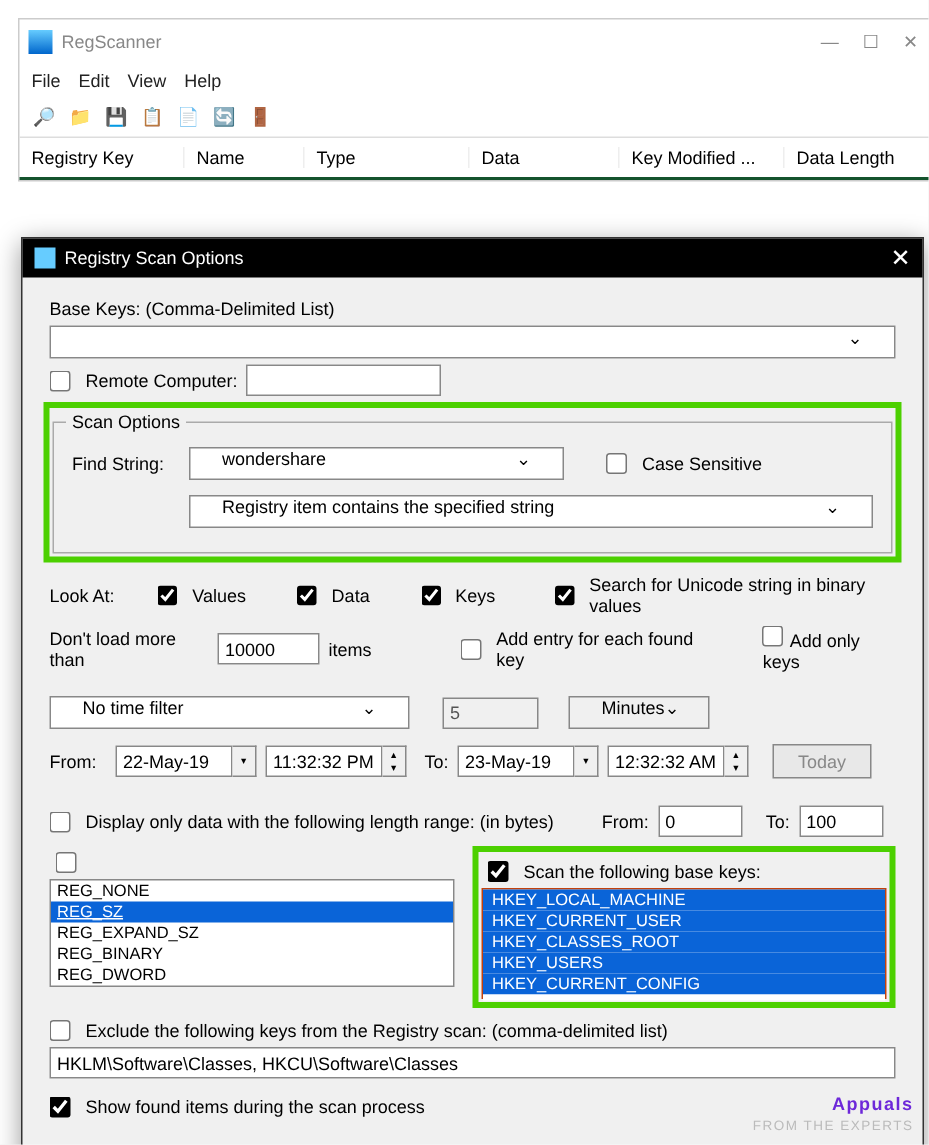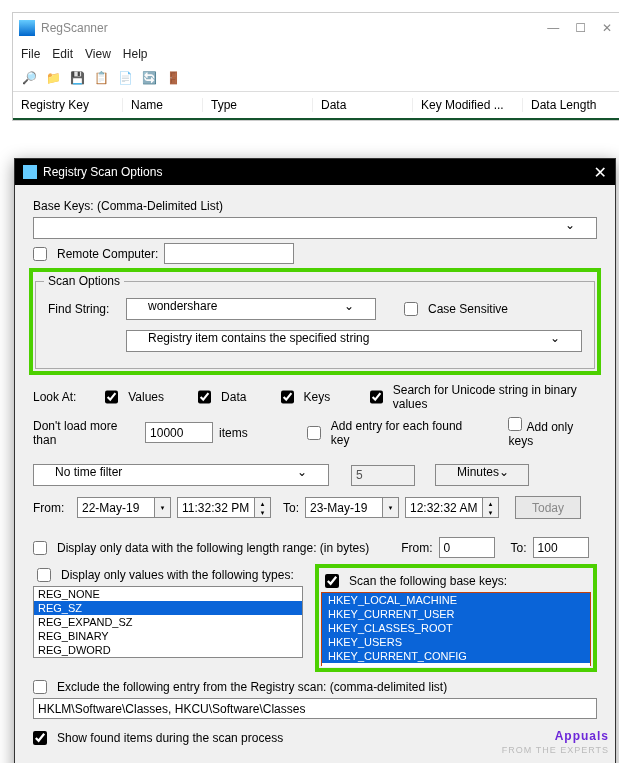--- a/index.html
+++ b/index.html
@@ -25,21 +25,21 @@
 input[type=text], select { border: 1px solid #888; background: #fff; height: 21px; padding: 0 4px; }
 input[type=checkbox] { width: 14px; height: 14px; margin: 0 4px 0 0; accent-color: #000; }
 .wide { width: 100%; }
 fieldset { border: 1px solid #aaa; padding: 6px 8px 12px; margin: 0; }
 legend { padding: 0 4px; color: #000; }
 .hl { border: 4px solid #4cd000; padding: 2px; }
 .combo { border: 1px solid #888; background: #fff; height: 22px; display: flex; padding: 0 21px; flex: 1; }
 .combo::after { content: "⌄"; margin-left: auto; }
 .listbox { border: 1px solid #888; background: #fff; height: 72px; overflow: hidden; }
 .listbox .item { padding: 0 4px; line-height: 14px; font-size: 11px; }
-.listbox .sel { background: #0a64d8; color: #fff; }
+.listbox .sel { background: #0a64d8; color: #fff; text-decoration: underline; }
 .listbox2 { border: 1px solid #c2410c; background: #fff; height: 74px; }
 .listbox2 .item { background: #0a64d8; color: #fff; padding: 0 6px; line-height: 14px; font-size: 11px; }
 .btn { border: 1px solid #888; background: #e8e8e8; height: 23px; padding: 0 16px; }
 .actions { display: flex; gap: 14px; justify-content: center; padding: 8px 12px; }
 .watermark { position: absolute; right: 10px; bottom: 6px; color: #aaa; font-size: 14px; letter-spacing: 1px; text-align: right; line-height: 14px; pointer-events: none; }
 .watermark .t1 { color: #6d28d9; font-weight: bold; }
 .watermark .t2 { color: #bbb; font-size: 9px; }
 .spinner { display:flex; }
 .spinner input { width: 78px; }
 .spinner .spn { display:flex; flex-direction:column; justify-content:center; border:1px solid #888; border-left:none; width:16px; background:#f0f0f0; font-size:7px; line-height:9px; text-align:center; }
@@ -146,21 +146,21 @@
       <input type="text" style="width: 68px;" value="10000">
       <label>items</label>
       <span style="width:50px"></span>
       <input type="checkbox" style="">
         <label>Add entry for each found key</label>
       <span style="width:20px"></span>
       <span class="dim"><input type="checkbox" style=""><label>Add only keys</label></span>
     </div>
 
     <div class="row" style="margin-top:16px">
-      <div class="combo" style="width:296px;flex:none">
+      <div class="combo" style="width:240px;flex:none">
           <span>No time filter</span>
         </div>
       <span style="width:10px"></span>
       <input type="text" style="width: 64px; background: rgb(240, 240, 240);" disabled="" value="5">
       <span style="width:8px"></span>
       <div class="combo" style="width:94px;flex:none;background:#f0f0f0">
           <span>Minutes</span>
         </div>
     </div>
 
@@ -193,21 +193,20 @@
       <label>From:</label>
       <input type="text" style="width: 56px;" value="0">
       <label style="margin-left:10px">To:</label>
       <input type="text" style="width: 56px;" value="100">
     </div>
 
     <div class="row" style="align-items:flex-start;margin-top:6px">
       <div style="width:270px">
         <div class="row">
             <input type="checkbox" style="">
-            <label>Display only values with the following types:</label>
           </div>
         <div class="listbox">
           <div class="item">REG_NONE</div>
           <div class="item sel">REG_SZ</div>
           <div class="item">REG_EXPAND_SZ</div>
           <div class="item">REG_BINARY</div>
           <div class="item">REG_DWORD</div>
           <div class="item" style="color:#999">REG_DWORD_BIG_ENDIAN</div>
         </div>
       </div>
@@ -222,21 +221,21 @@
           <div class="item">HKEY_CLASSES_ROOT</div>
           <div class="item">HKEY_USERS</div>
           <div class="item">HKEY_CURRENT_CONFIG</div>
           <div style="background:#fff;height:4px"></div>
         </div>
       </div>
     </div>
 
     <div class="row" style="margin-top:8px">
         <input type="checkbox" style="">
-        <label>Exclude the following entry from the Registry scan: (comma-delimited list)</label>
+        <label>Exclude the following keys from the Registry scan: (comma-delimited list)</label>
       </div>
     <div class="row">
         <input type="text" class="wide" value="HKLM\Software\Classes, HKCU\Software\Classes" style="">
       </div>
 
     <div class="row" style="margin-top:12px">
         <input type="checkbox" checked="" style="">
         <label>Show found items during the scan process</label>
       </div>
   </div>

